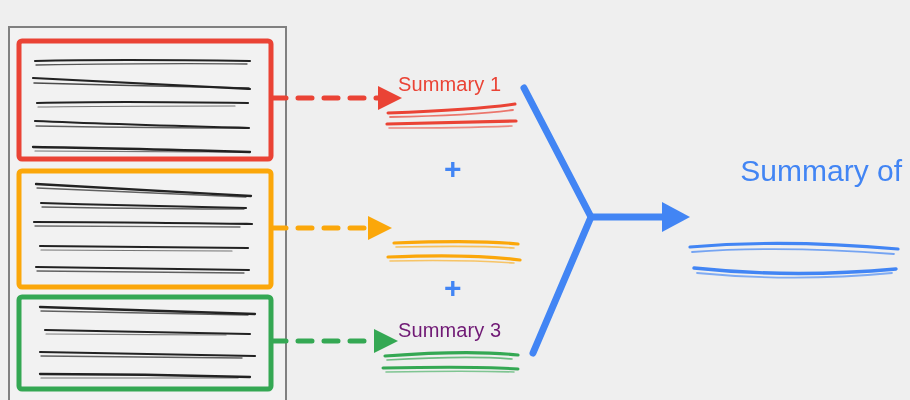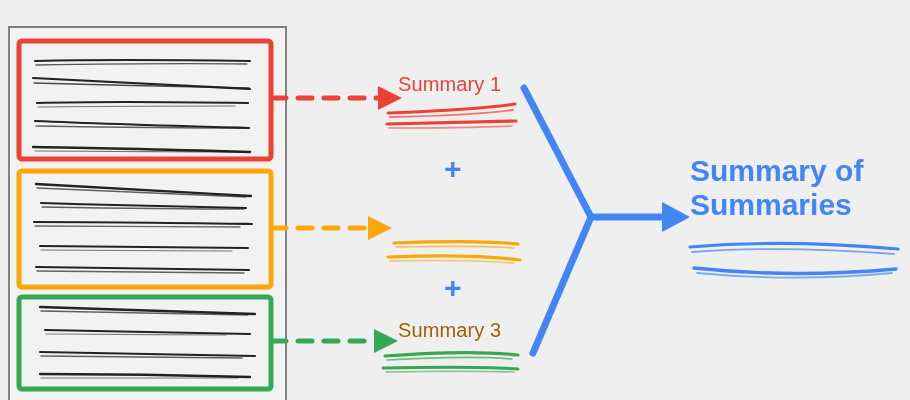--- a/index.html
+++ b/index.html
@@ -38,23 +38,22 @@
     font-size: 20px;
     letter-spacing: 0.1px;
   }
   .plus-label {
     font-size: 30px;
     font-weight: 700;
     line-height: 1;
   }
   .final-label {
     font-size: 30px;
-    text-align: left;
+    text-align: right;
     line-height: 1.12;
-    font-weight: bold;
   }
 </style>
 </head>
 <body>
 
 <div id="stage">
 
   <svg width="910" height="400" viewBox="0 0 910 400">
 
     <g>
@@ -151,24 +150,23 @@
       <path d="M692 236 C 760 231, 828 233, 894 238" stroke-width="1.8" opacity="0.7"></path>
       <path d="M694 252 C 760 259, 830 259, 896 253" stroke-width="3.4"></path>
       <path d="M697 257 C 760 263, 828 263, 892 257" stroke-width="1.8" opacity="0.65"></path>
     </g>
 
   </svg>
 
   <div class="lbl sum-label" style="left:398px; top:58px; color:#ea4335;">Summary 1</div>
 
 
-  <div class="lbl sum-label" style="left:398px; top:304px; color:#a16207;">Summary 3</div>
+  <div class="lbl sum-label" style="left:398px; top:304px; color:#701a75;">Summary 3</div>
 
   <div class="lbl plus-label" style="left:444px; top:138px; color:#4285f4;">+</div>
 
   <div class="lbl plus-label" style="left:444px; top:257px; color:#4285f4;">+</div>
 
   <div class="final-label" style="position:absolute; left:690px; top:138px; width:212px; color:#4285f4;">
     <div>Summary of</div>
-    <div>Summaries</div>
   </div>
 
 </div>
 
 </body></html>

